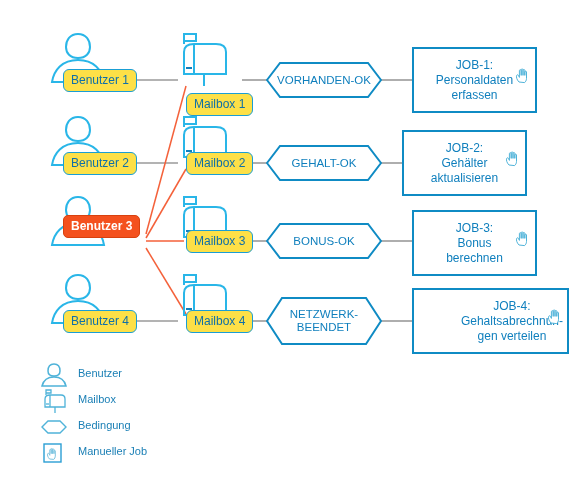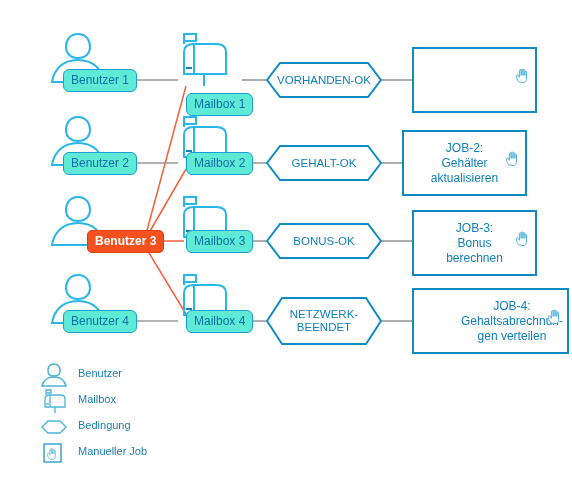--- a/index.html
+++ b/index.html
@@ -11,21 +11,21 @@
     position:relative;
   }
   #stage{position:absolute;left:0;top:0;width:572px;height:497px;}
   svg#wires{position:absolute;left:0;top:0;width:572px;height:497px;}
   .node{position:absolute;}
 
   
   .pill{
     position:absolute;
     box-sizing:border-box;
-    background:#5eead4;
+    background:#fde047;
     border:1.4px solid #1a9ed4;
     border-radius:6px;
     color:#0f6fa8;
     font-size:12px;
     line-height:1;
     padding:4px 7px 5px 7px;
     white-space:nowrap;
   }
   .pill.sel{
     background:#f4511e;
@@ -126,20 +126,23 @@
     </svg>
     <span style="position:relative;">VORHANDEN-OK</span>
   </div>
 
   <div class="job" style="left:412px;top:47px;width:125px;height:66px;">
     <span class="handwrap">
       <svg width="15" height="16" viewBox="0 0 15 16">
         <path d="M4 14 C1.6 11.5 1.2 9 1.6 7.6 C2 6.4 3.2 6.6 3.6 7.6 L4.4 9.4 L4.4 2.6 C4.4 1.4 6.2 1.4 6.2 2.6 L6.2 7.4 L6.2 1.8 C6.2 0.6 8 0.6 8 1.8 L8 7.4 L8 2.4 C8 1.2 9.8 1.2 9.8 2.4 L9.8 7.4 L9.8 4 C9.8 2.9 11.5 2.9 11.5 4 L11.5 10.4 C11.5 12.4 10.6 13.6 9.6 14.6 Z" fill="#ffffff" stroke="#4fb3d9" stroke-width="1"></path>
       </svg>
     </span>
+    <span>JOB-1:
+Personaldaten
+erfassen</span>
   </div>
 
   <div class="node" style="left:48px;top:113px;">
     <svg width="60" height="56" viewBox="0 0 60 56">
       <path d="M30 4 C22 4 18 10 18 17 C18 23 22 28 30 28 C38 28 42 23 42 17 C42 10 38 4 30 4 Z
                M30 30 C14 30 6 40 4 52 L56 52 C54 40 46 30 30 30 Z" fill="none" stroke="#29b6e8" stroke-width="2"></path>
     </svg>
   </div>
   <div class="pill" style="left:63px;top:152px;">Benutzer 2</div>
 
@@ -171,21 +174,21 @@
 Gehälter
 aktualisieren</span>
   </div>
 
   <div class="node" style="left:48px;top:193px;">
     <svg width="60" height="56" viewBox="0 0 60 56">
       <path d="M30 4 C22 4 18 10 18 17 C18 23 22 28 30 28 C38 28 42 23 42 17 C42 10 38 4 30 4 Z
                M30 30 C14 30 6 40 4 52 L56 52 C54 40 46 30 30 30 Z" fill="none" stroke="#29b6e8" stroke-width="2"></path>
     </svg>
   </div>
-  <div class="pill sel" style="left:63px;top:230px;margin-left:24px;">Benutzer 3</div>
+  <div class="pill sel" style="left:63px;top:215px;">Benutzer 3</div>
 
   <div class="node" style="left:172px;top:193px;">
     <svg width="62" height="62" viewBox="0 0 62 62">
       <path d="M12 14 L12 4 L24 4 L24 11 L12 11" fill="none" stroke="#29b6e8" stroke-width="2"></path>
       <path d="M12 22 C12 16 16 14 22 14 L44 14 C50 14 54 16 54 22 L54 44 L12 44 Z" fill="none" stroke="#29b6e8" stroke-width="2"></path>
       <path d="M22 14 L22 44" fill="none" stroke="#29b6e8" stroke-width="2"></path>
       <line x1="14" y1="38" x2="20" y2="38" stroke="#0f7fbd" stroke-width="2"></line>
       <line x1="32" y1="44" x2="32" y2="56" stroke="#29b6e8" stroke-width="2"></line>
     </svg>
   </div>

